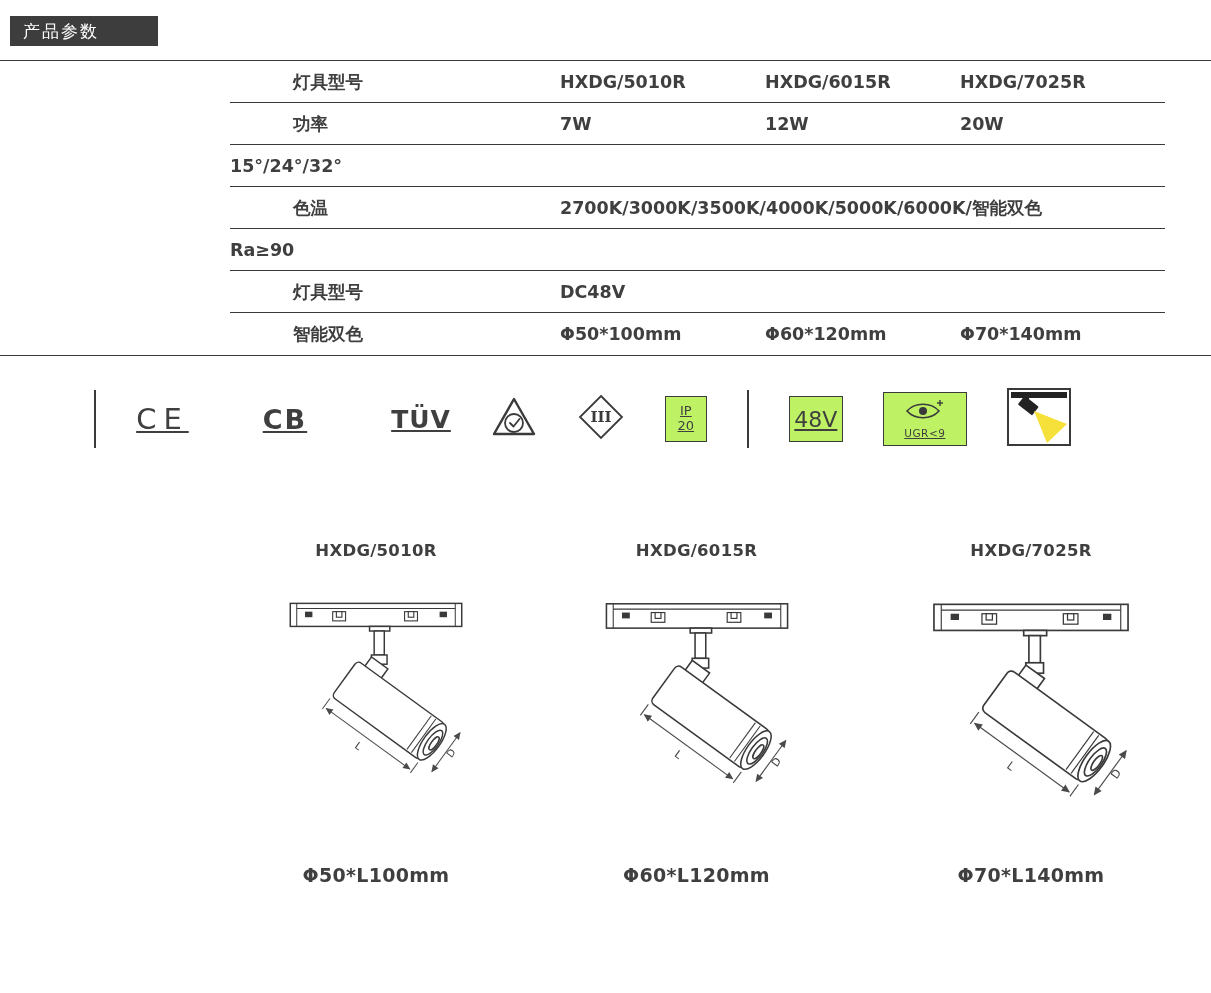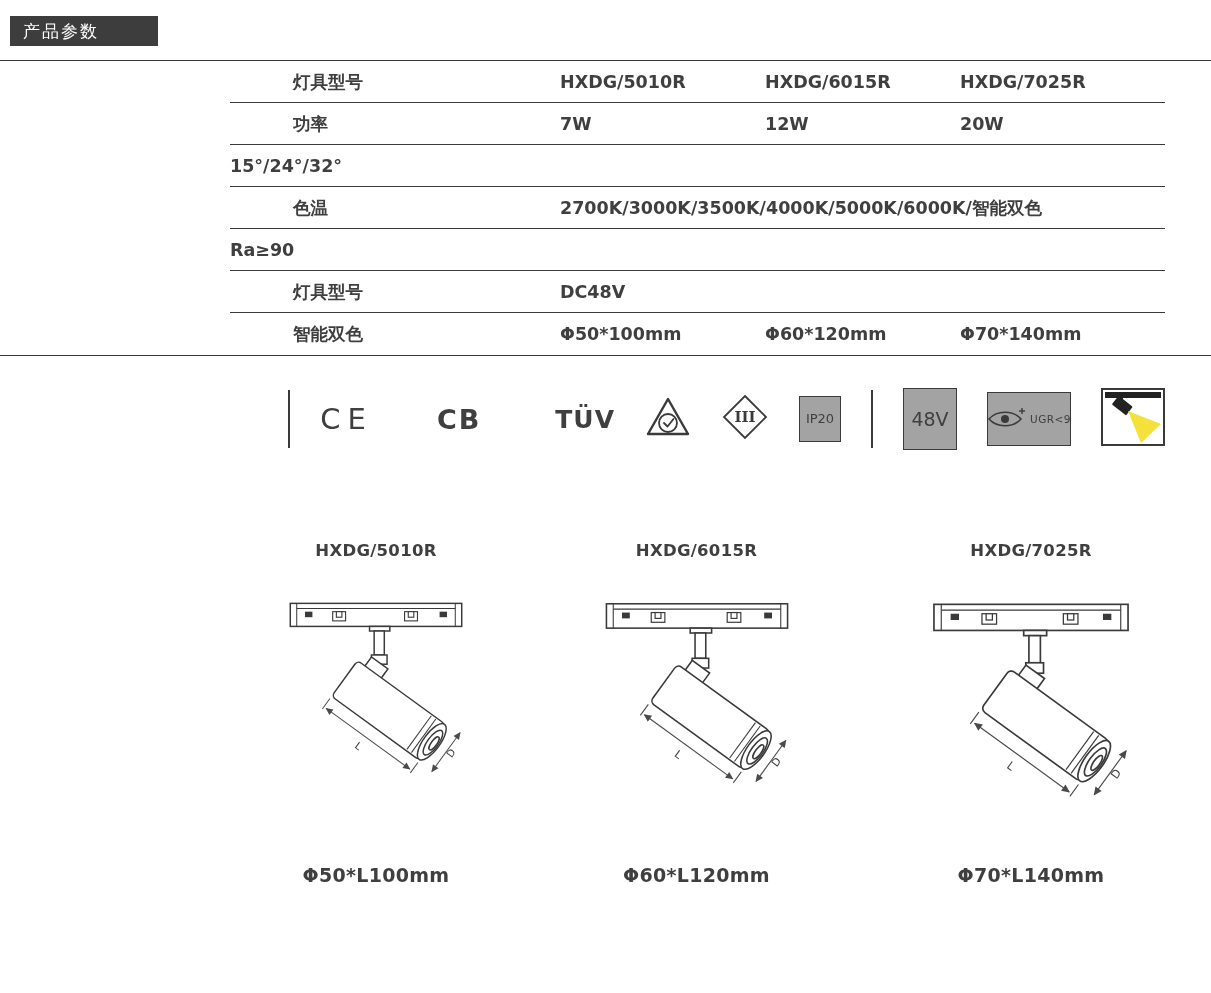--- a/index.html
+++ b/index.html
@@ -26,33 +26,33 @@
     align-items:center; height:42px;
     border-bottom:1.2px solid #3a3a3a;
     font-size:17.5px;
   }
   .spec-row:last-child { border-bottom:none; }
   .spec-row .label { padding-left:63px; white-space:nowrap; }
   .spec-row .val { white-space:nowrap; }
 
   
   .certs {
-    display:flex; align-items:center; justify-content:flex-end;
-    gap:30px; margin:26px 46px 0 0; height:74px;
+    display:flex; align-items:center; justify-content:center;
+    gap:40px; margin:26px 46px 0 0; height:74px;text-decoration:underline;
   }
   .vdiv { width:2px; height:58px; background:#3a3a3a; }
   .ce-text { font-size:29px; letter-spacing:7px; font-weight:500; }
   .cb-text { font-size:27px; font-weight:700; letter-spacing:2px;margin-left:34px; }
   .tuv-text { font-size:25px; font-weight:700; letter-spacing:1px;margin-left:44px; }
   .cert-box {
-    border:1.6px solid #3a3a3a; display:flex; flex-direction:row;
-    align-items:center; justify-content:center; background:#a3a3a3;
+    border:1.6px solid #3a3a3a; display:flex; flex-direction:column;
+    align-items:center; justify-content:center; background:#bef264;
   }
   .ip-box { width:42px; height:46px; font-size:13px; line-height:1.15; font-weight:500; }
-  .v48-box { width:54px; height:62px; font-size:19px; }
+  .v48-box { width:54px; height:46px; font-size:22px; }
   .ugr-box { width:84px; height:54px; gap:3px; }
   .ugr-box .ugr-label { font-size:10.5px; letter-spacing:0.5px; }
   svg text.dimlabel { font-size:11px; fill:#3f3f3f; font-family:"DejaVu Sans",sans-serif; }
   .diamond-text { font-family:"DejaVu Serif","Liberation Serif",serif; font-size:15px; font-weight:700; fill:#3a3a3a; }
 
   
   .products {
     display:flex; justify-content:space-between;
     margin-top:85px; padding:0 60px 0 270px; height:345px;
   }

